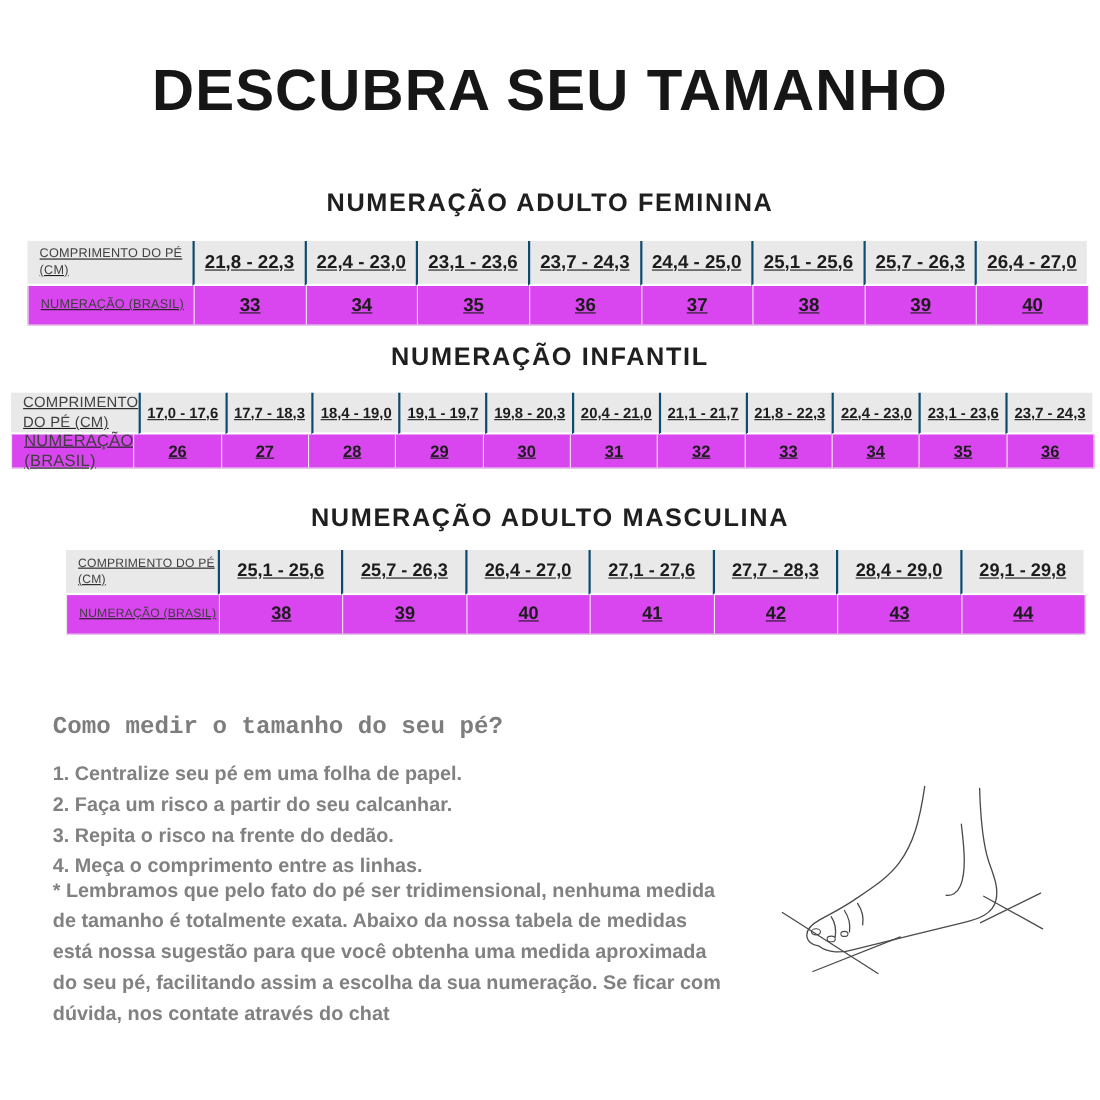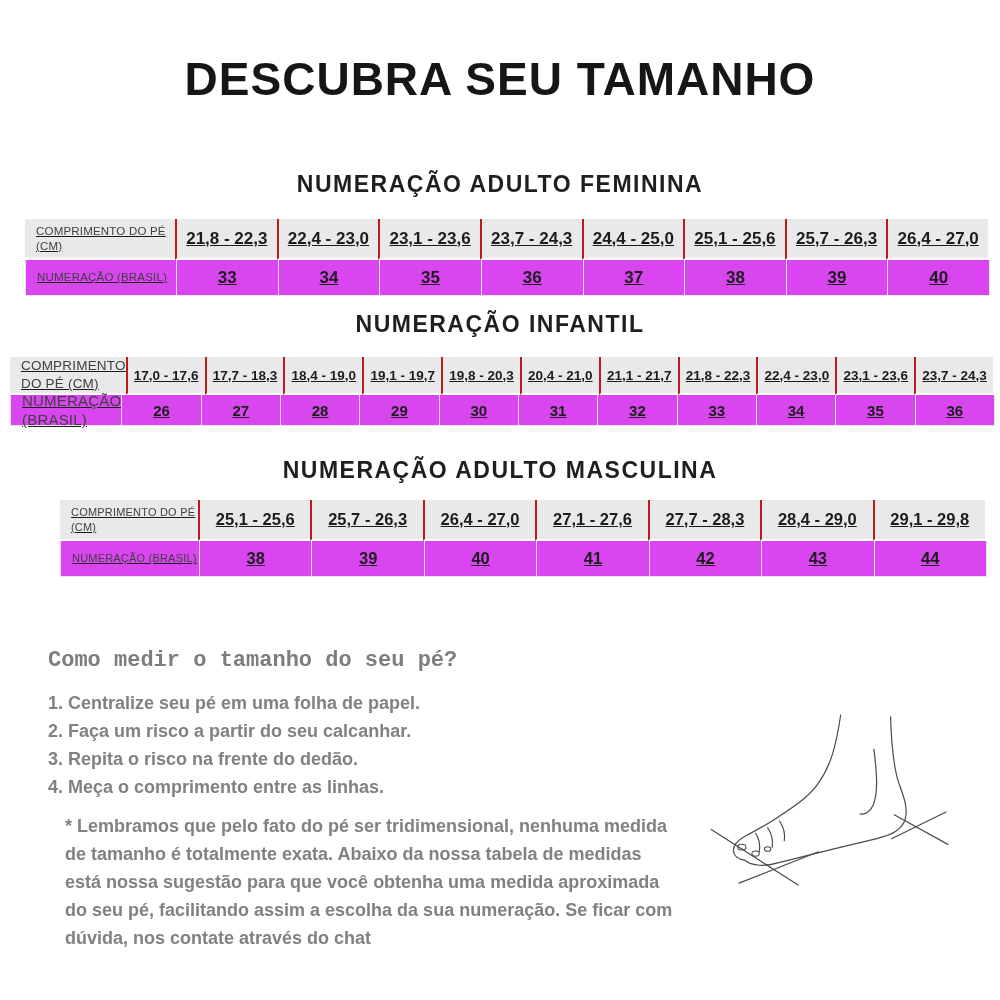--- a/index.html
+++ b/index.html
@@ -1,36 +1,36 @@
 <!DOCTYPE html>
 <html><head>
 <meta charset="utf-8">
 <style>
   html,body{margin:0;padding:0;background:#fff;}
   .page{position:relative;width:1000px;height:1000px;background:#fff;overflow:hidden;
         font-family:"Liberation Sans", sans-serif;color:#1c1c1c;}
 
   .main-title{position:absolute;top:52px;left:0;right:0;margin:0;text-align:center;
-    font-size:46px;font-weight:800;letter-spacing:1px;color:#161616;}
+    font-size:53px;font-weight:800;letter-spacing:1px;color:#161616;}
 
   .section-title{position:absolute;left:0;right:0;margin:0;text-align:center;
     font-size:23px;font-weight:800;letter-spacing:1.5px;color:#1f1f1f;}
   .st-fem{top:171px;}
   .st-inf{top:311px;}
   .st-masc{top:457px;}
 
   .size-table{position:absolute;display:flex;flex-direction:column;text-decoration:underline;}
   #table-0{top:219px;left:25px;width:963px;}
   #table-1{top:357px;left:10px;width:983px;}
   #table-2{top:500px;left:60px;width:925px;}
 
   .trow{display:flex;width:100%;}
   .cell{flex:1 1 0;display:flex;align-items:center;justify-content:center;
         font-weight:700;white-space:nowrap;}
-  .thead .cell{background:#e9e9e9;border-left:2px solid #b91c1c;border-bottom:2px solid #fff;}
+  .thead .cell{background:#e9e9e9;border-left:2px solid #0c4a6e;border-bottom:2px solid #fff;}
   .thead .cell:first-child{border-left:none;}
   .tbody{border:1px solid #e7e7e7;border-top:none;background:#d946ef;}
   .tbody .cell{border-left:1px solid #ececec;}
   .tbody .cell:first-child{border-left:none;}
   .cell.label{justify-content:flex-start;padding-left:11px;font-weight:400;
       color:#3f3f3f;white-space:normal;line-height:1.3;letter-spacing:.2px;
       text-transform:uppercase;}
 
   #table-0 .thead{height:41px;} #table-0 .tbody{height:35px;}
   #table-0 .cell.label{flex:0 0 139px;font-size:11.5px;}
@@ -42,21 +42,21 @@
   #table-1 .tbody .cell{font-size:15px;}
 
   #table-2 .thead{height:41px;} #table-2 .tbody{height:35px;}
   #table-2 .cell.label{flex:0 0 127px;font-size:11px;}
   #table-2 .cell{font-size:16.5px;}
 
   .howto{position:absolute;left:48px;top:648px;width:630px;color:#818181;}
   .howto h3{margin:0 0 16px 0;font-size:22px;font-weight:700;color:#7d7d7d;font-family:Liberation Mono, monospace;}
   .howto p{margin:0;font-size:18px;font-weight:700;line-height:28px;}
 
-  .note{position:absolute;left:48px;top:795px;width:608px;margin:17px;
+  .note{position:absolute;left:48px;top:795px;width:608px;margin:0;
     color:#818181;font-size:18px;font-weight:700;line-height:28px;}
 
   .foot-illustration{position:absolute;left:678px;top:655px;width:305px;height:290px;}
   .foot-illustration path{fill:none;stroke:#4b4b4b;stroke-width:1.3;stroke-linecap:round;}
   .foot-illustration ellipse{fill:none;stroke:#4b4b4b;stroke-width:1.1;}
 </style>
 </head>
 <body>
 
 <div class="page">

